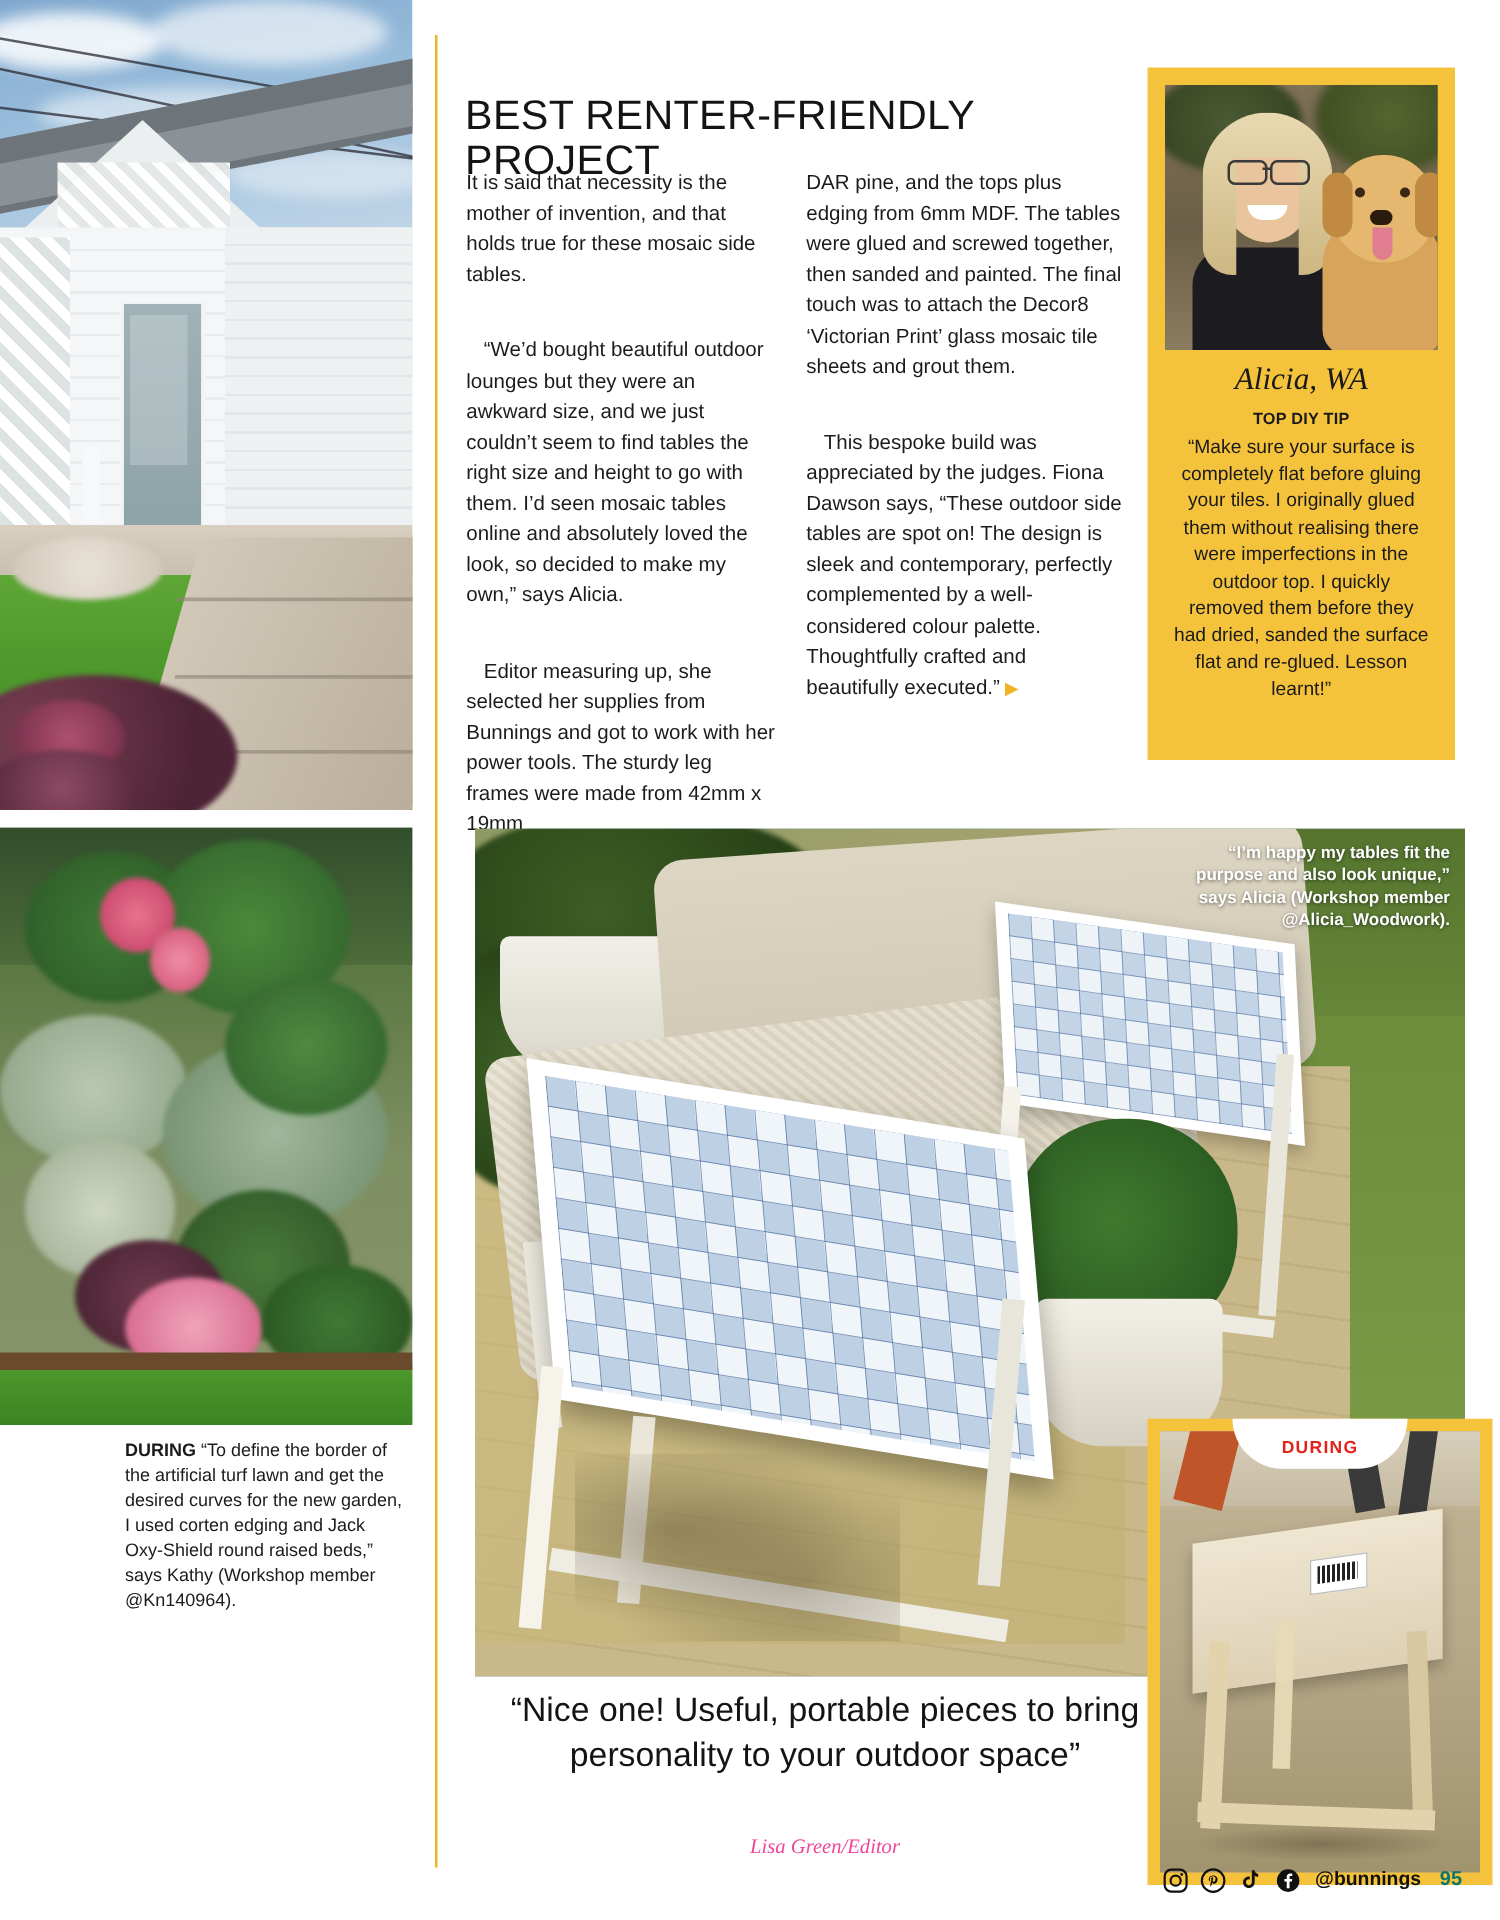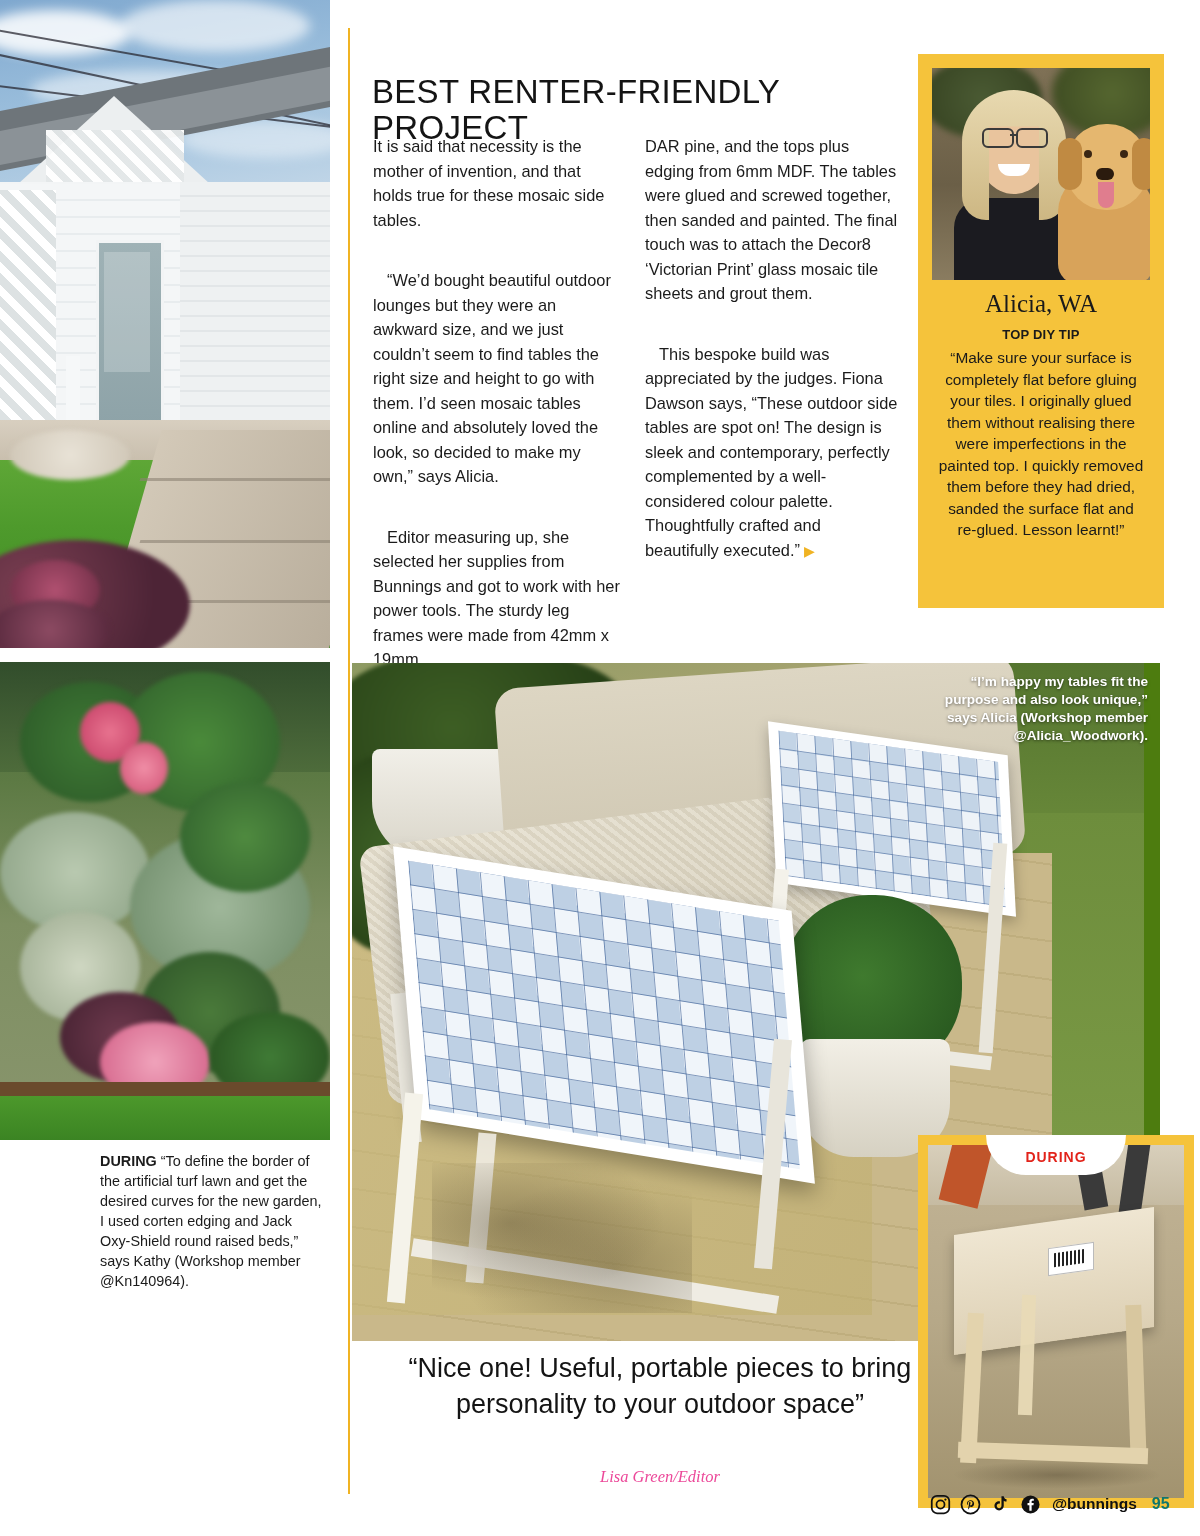--- a/index.html
+++ b/index.html
@@ -118,20 +118,21 @@
     background: #6b6250;
   }
   .profile-name {
     position: absolute;
     left: 0; top: 236px;
     width: 246px;
     text-align: center;
     font-family: "Liberation Serif", serif;
     font-size: 25px;
     color: #1a1a1a;
+    font-style: italic;
   }
   .tip-title {
     position: absolute;
     left: 0; top: 273px;
     width: 246px;
     text-align: center;
     font-size: 13px;
     font-weight: bold;
     color: #1a1a1a;
     letter-spacing: 0.2px;
@@ -142,25 +143,24 @@
     width: 206px;
     text-align: center;
     font-size: 15.4px;
     line-height: 21.5px;
     color: #1a1a1a;
   }
 
   
   .main-photo {
     position: absolute;
-    left: 352px; top: 663px;
+    left: 380px; top: 663px;
     width: 792px; height: 678px;
     overflow: hidden;
-    background: #4d7c0f;
-    padding-left: 16px;
+    background: #14532d;
   }
   .mp-caption {
     position: absolute;
     right: 12px; top: 10px;
     width: 232px;
     text-align: right;
     color: #ffffff;
     font-size: 13.6px;
     line-height: 18px;
     font-weight: bold;
@@ -360,21 +360,21 @@
       <div class="abs" style="left:134px;top:56px;width:82px;height:86px;background:#e5b76f;border-radius:40px;"></div>
       <div class="abs" style="left:126px;top:70px;width:24px;height:52px;background:#c08a42;border-radius:14px;"></div>
       <div class="abs" style="left:200px;top:70px;width:24px;height:52px;background:#c08a42;border-radius:14px;"></div>
       <div class="abs" style="left:152px;top:82px;width:8px;height:8px;background:#3a2614;border-radius:50%;"></div>
       <div class="abs" style="left:188px;top:82px;width:8px;height:8px;background:#3a2614;border-radius:50%;"></div>
       <div class="abs" style="left:164px;top:100px;width:18px;height:12px;background:#2b1b0e;border-radius:8px;"></div>
       <div class="abs" style="left:166px;top:114px;width:16px;height:26px;background:#e07d8e;border-radius:0 0 10px 10px;"></div>
     </div>
     <div class="profile-name">Alicia, WA</div>
     <div class="tip-title">TOP DIY TIP</div>
-    <div class="tip-body">“Make sure your surface is completely flat before gluing your tiles. I originally glued them without realising there were imperfections in the painted top. I quickly removed them before they had dried, sanded the surface flat and re-glued. Lesson learnt!”</div>
+    <div class="tip-body">“Make sure your surface is completely flat before gluing your tiles. I originally glued them without realising there were imperfections in the outdoor top. I quickly removed them before they had dried, sanded the surface flat and re-glued. Lesson learnt!”</div>
   </div>
 
   <div class="main-photo">
 
     <div class="abs" style="left:0;top:0;width:792px;height:678px;background:linear-gradient(165deg,#8d9a62 0%,#b5a878 25%,#cbbd92 55%,#d8cca3 100%);"></div>
 
     <div class="abs" style="left:520px;top:0;width:272px;height:210px;background:linear-gradient(180deg,#55752f,#6d8d3c);"></div>
     <div class="abs" style="left:648px;top:150px;width:144px;height:528px;background:linear-gradient(180deg,#6d8d3c,#82a04a);"></div>
 
     <div class="abs" style="left:0;top:190px;width:700px;height:488px;background:

